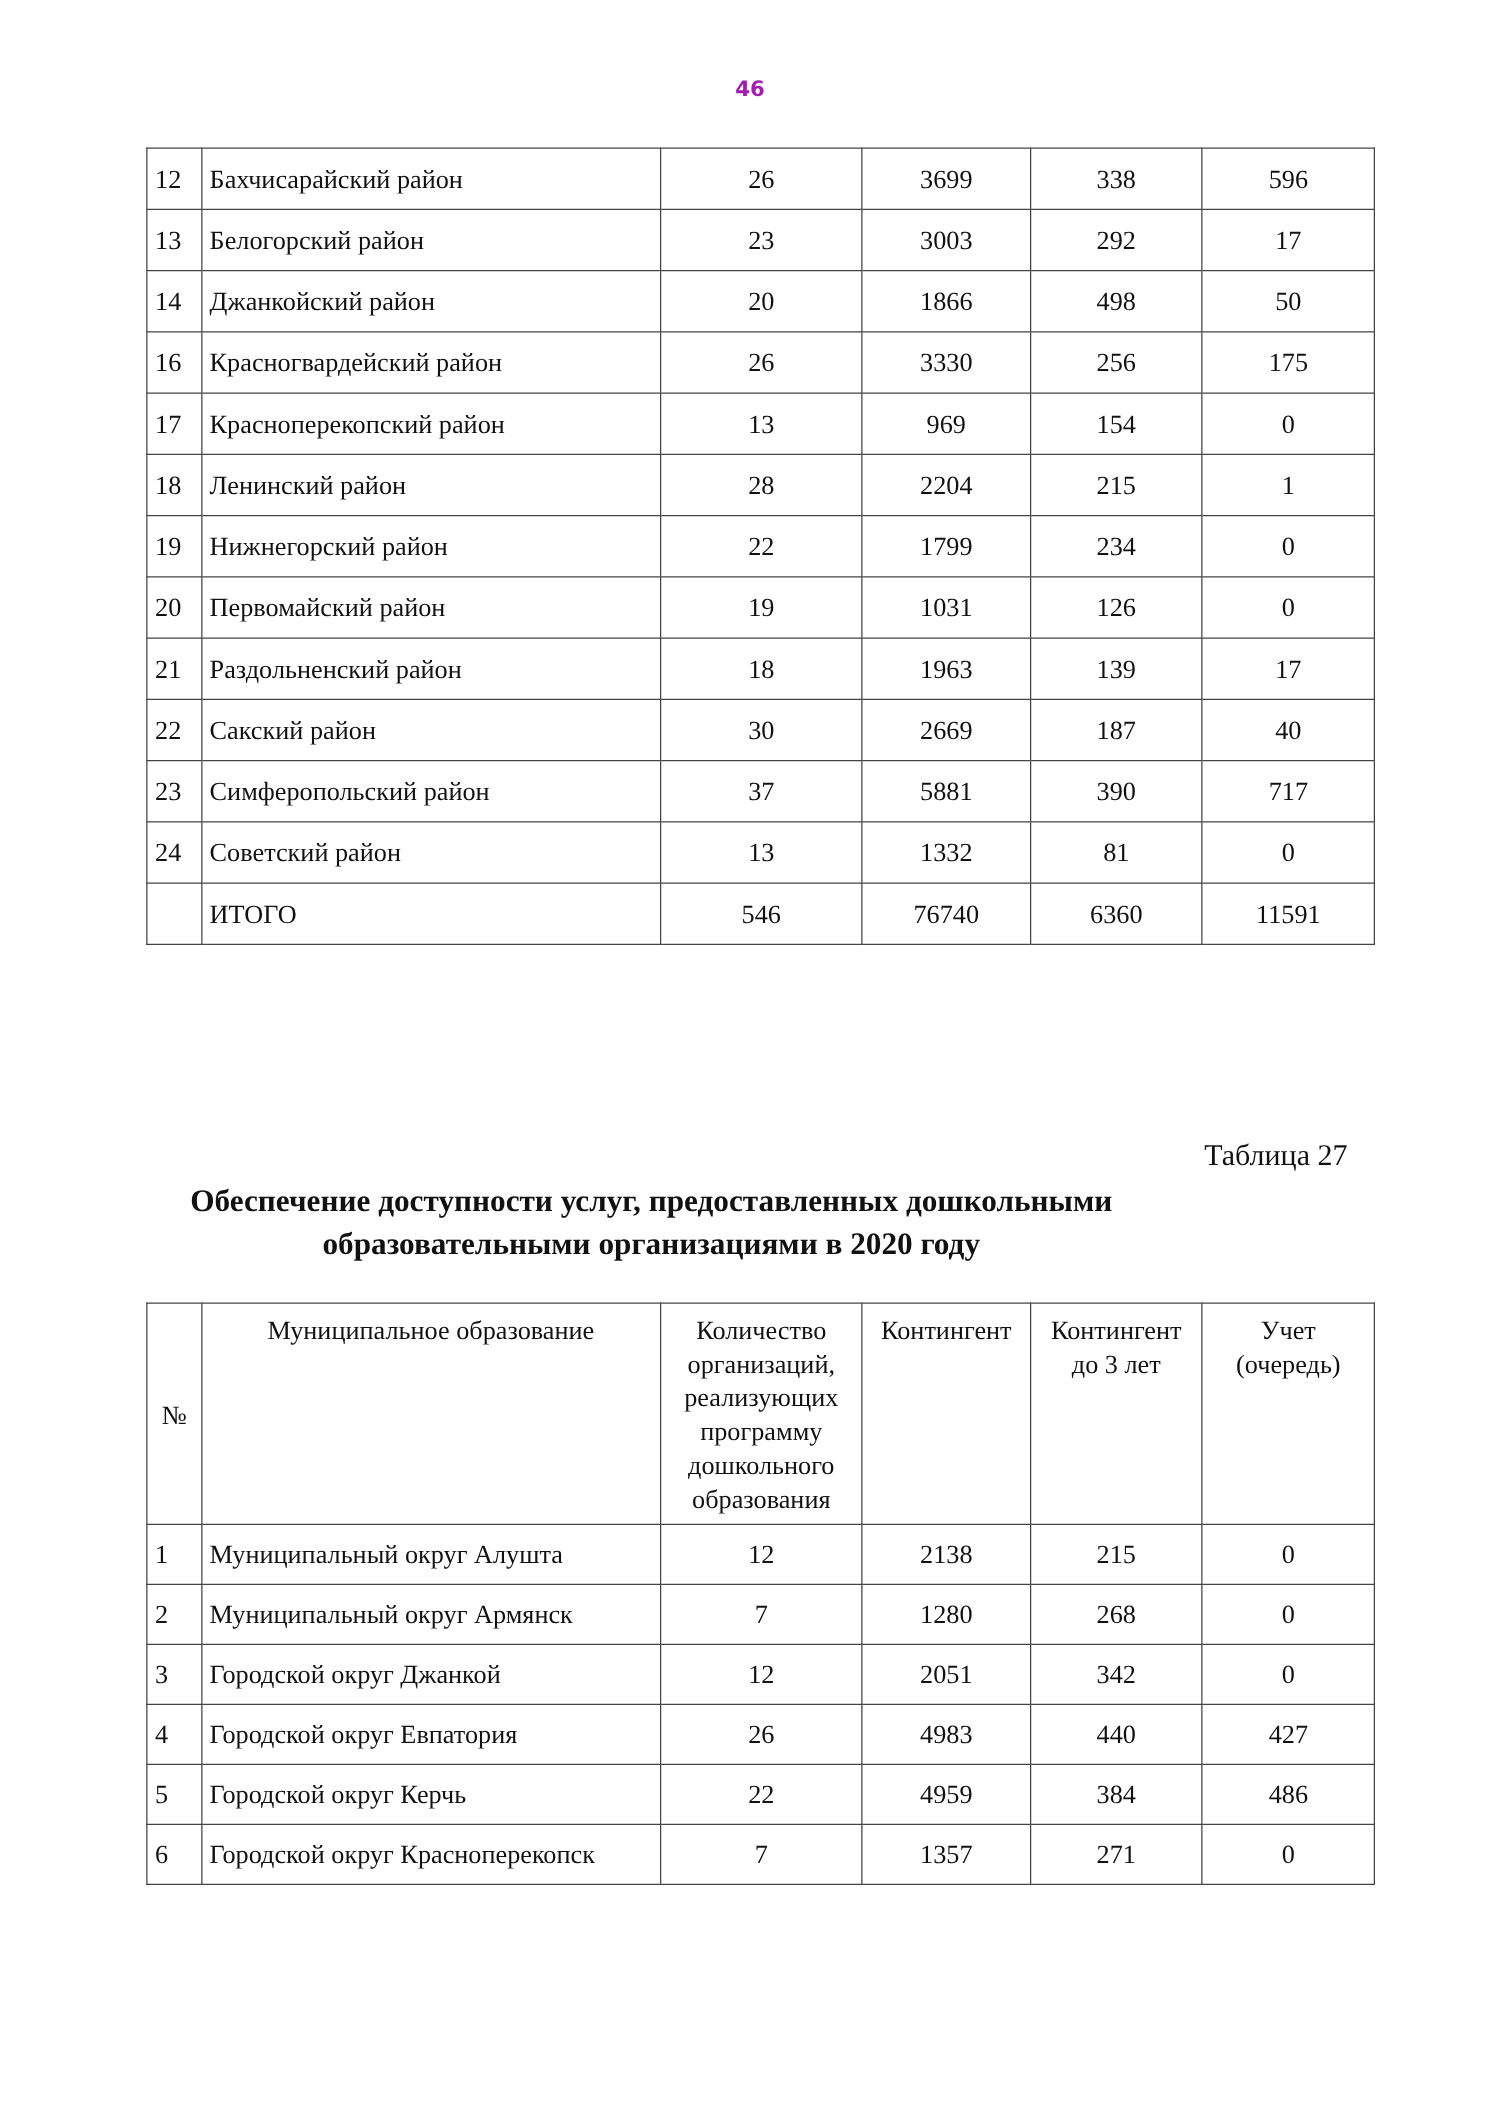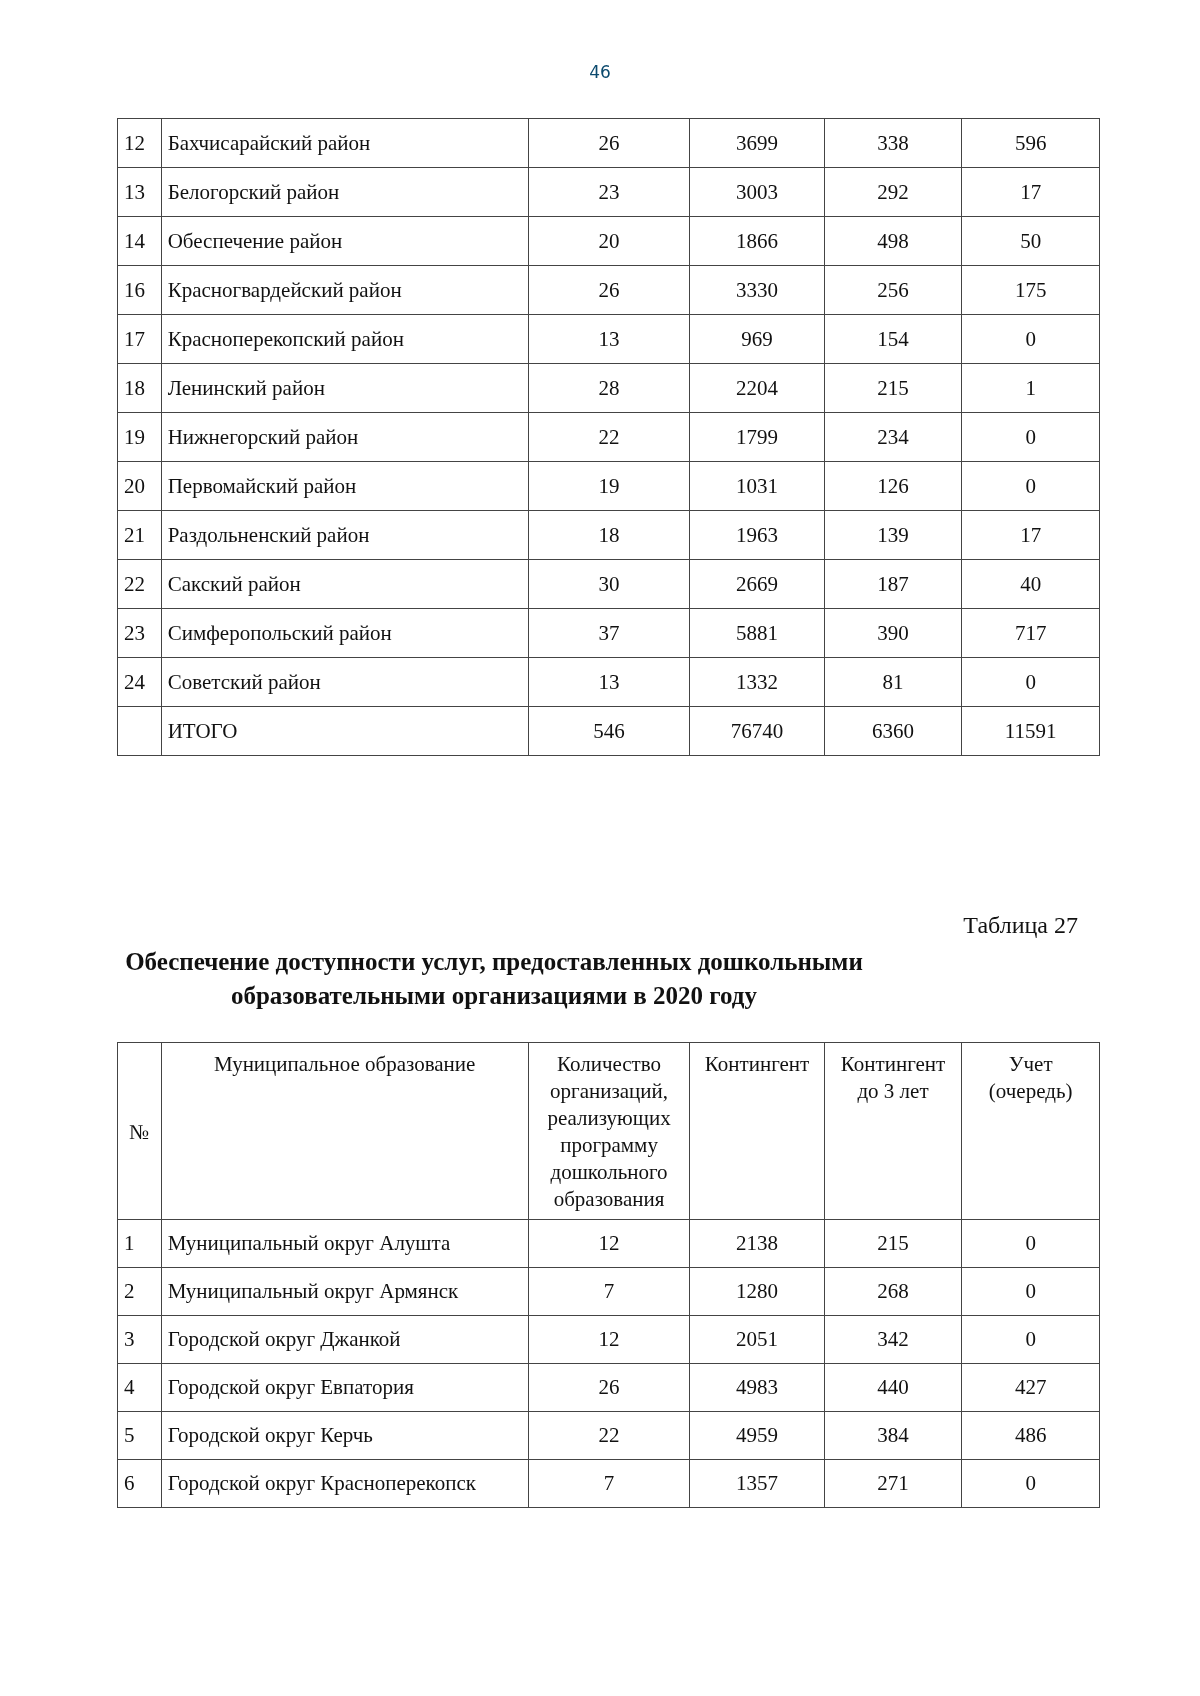--- a/index.html
+++ b/index.html
@@ -1,34 +1,34 @@
 <!DOCTYPE html>
 <html><head>
 <meta charset="utf-8">
 <style>
   html, body { margin: 0; padding: 0; background: #ffffff; }
   body { width: 1200px; height: 1696px; position: relative; overflow: hidden;
          font-family: "Liberation Serif", serif; color: #111; }
   .page-number { position: absolute; top: 62px; left: 0; width: 1200px; text-align: center;
-                 font-family: "DejaVu Sans", sans-serif; font-size: 17px; color: #0c4a6e; }
+                 font-family: "DejaVu Sans", sans-serif; font-size: 17px; color: #a21caf; font-weight: bold; }
   table.grid { position: absolute; left: 117px; width: 983px; border-collapse: collapse; table-layout: fixed; }
   table.grid td, table.grid th { border: 1.5px solid #444; font-size: 21px; font-weight: normal;
                                  padding: 0 6px; vertical-align: top; }
   #t1 { top: 118px; }
   #t1 td { height: 48px; line-height: 48px; padding-top: 0; }
   #t1 td.num { text-align: center; }
   .c-idx { width: 40px; }
   .c-name { width: 336px; }
   .c-a { width: 148px; }
   .c-b { width: 123px; }
   .c-c { width: 126px; }
   .c-d { width: 126px; }
   .table-label { position: absolute; top: 912px; right: 122px; font-size: 24px; margin-left: 12px; }
   .table-title { position: absolute; top: 945px; left: 0; width: 988px; text-align: center;
-                 font-size: 25px; font-weight: bold; line-height: 34px; }
+                 font-size: 25px; font-weight: bold; line-height: 34px; padding-left: 27px; }
   #t2 { top: 1042px; }
   #t2 th { line-height: 27px; padding-top: 8px; padding-bottom: 6px; height: 160px; }
   #t2 th.idx { vertical-align: middle; }
   #t2 td { line-height: 27px; padding-top: 10px; padding-bottom: 10px; }
   #t2 td.num { text-align: center; }
   #t2 td.idx { padding-left: 6px; }
 </style>
 </head>
 <body>
 
@@ -55,21 +55,21 @@
       <tr>
         <td class="idx">13</td>
         <td class="name">Белогорский район</td>
         <td class="num">23</td>
         <td class="num">3003</td>
         <td class="num">292</td>
         <td class="num">17</td>
       </tr>
       <tr>
         <td class="idx">14</td>
-        <td class="name">Обеспечение район</td>
+        <td class="name">Джанкойский район</td>
         <td class="num">20</td>
         <td class="num">1866</td>
         <td class="num">498</td>
         <td class="num">50</td>
       </tr>
       <tr>
         <td class="idx">16</td>
         <td class="name">Красногвардейский район</td>
         <td class="num">26</td>
         <td class="num">3330</td>

